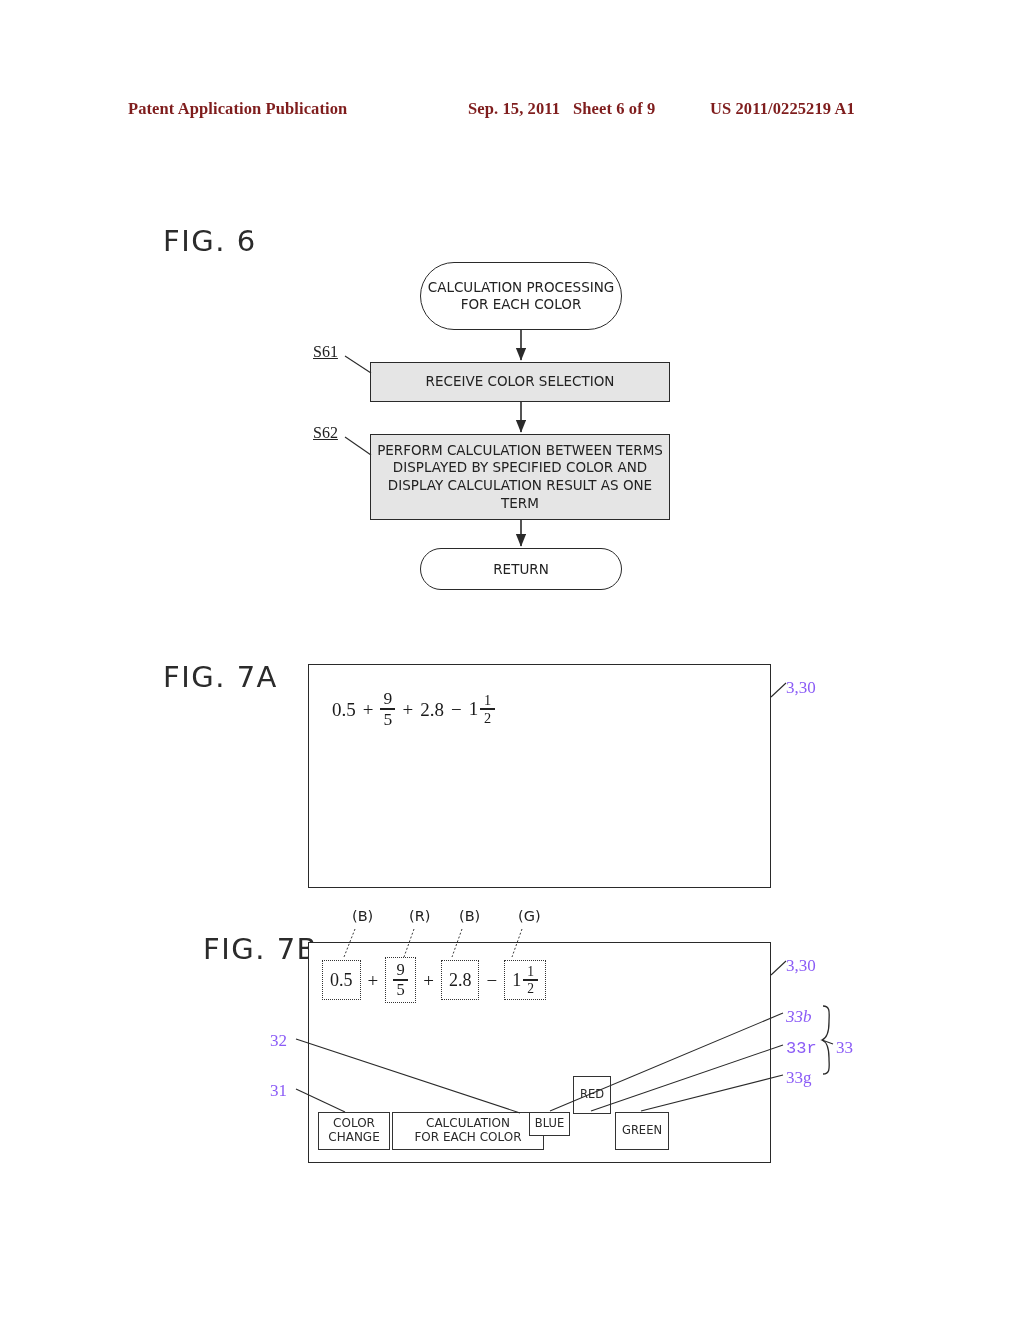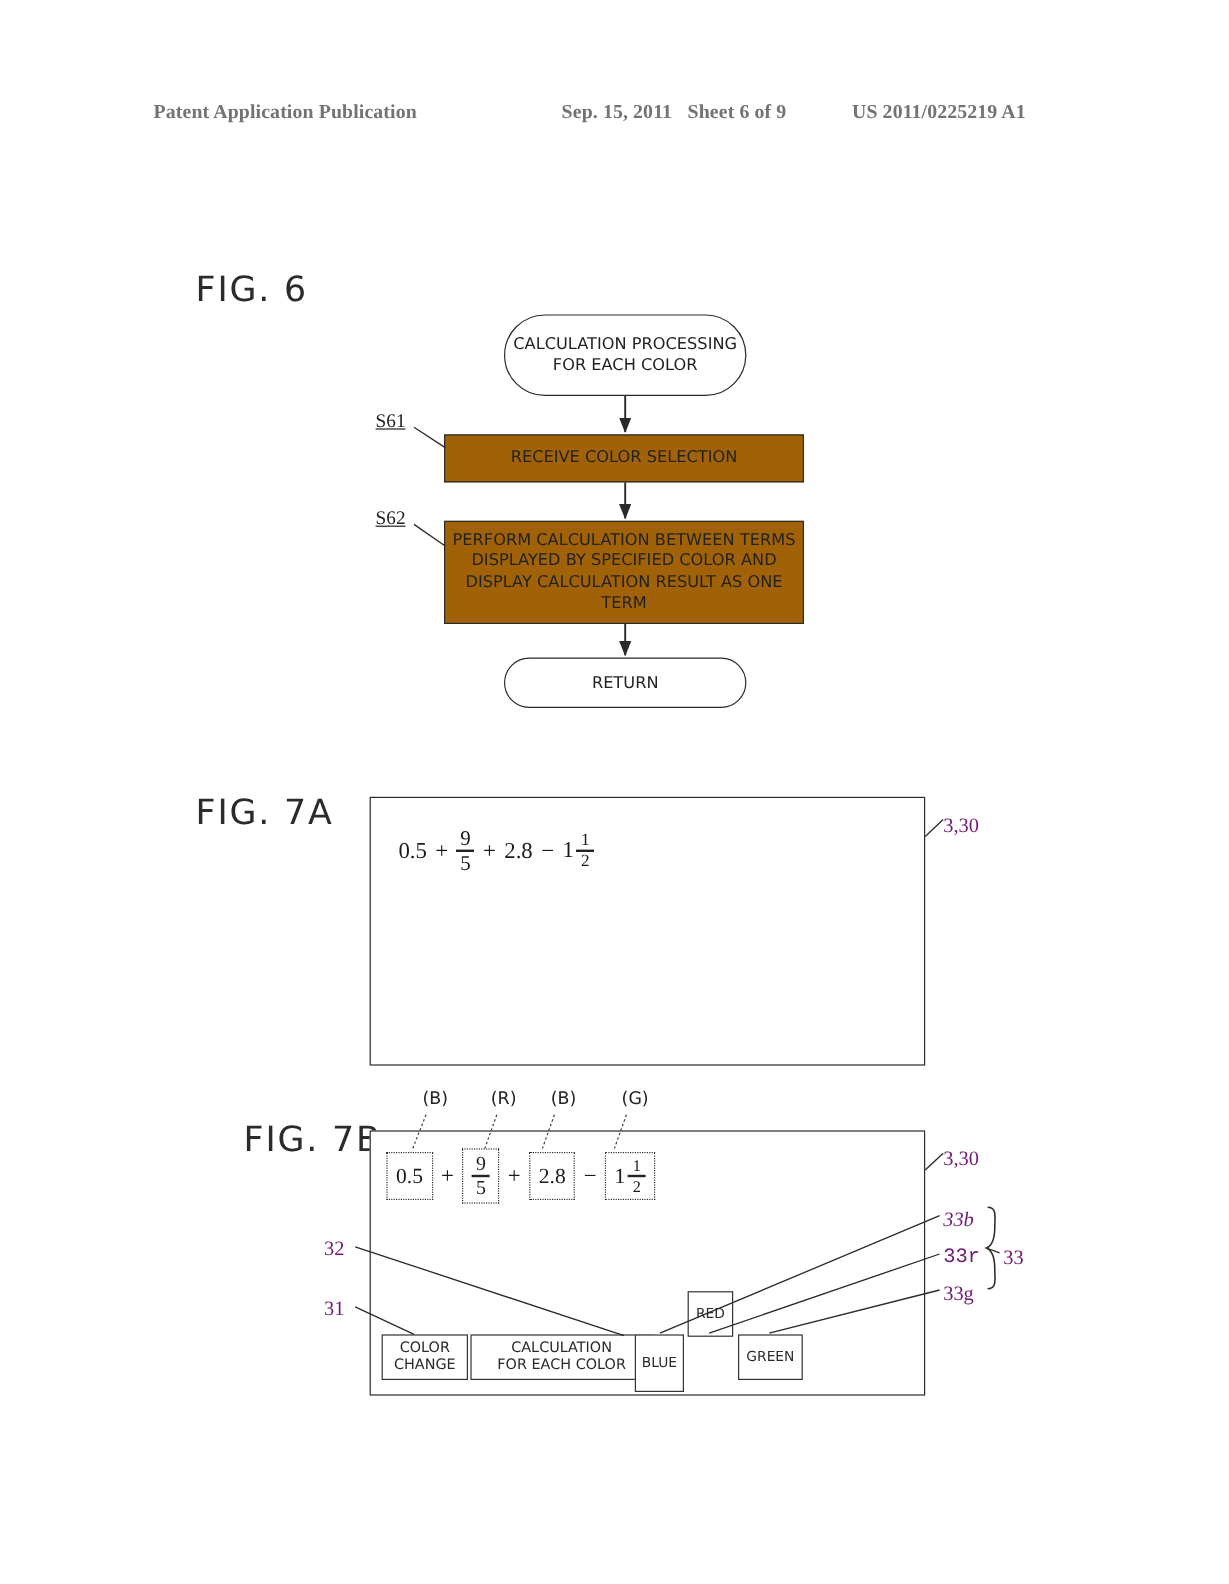--- a/index.html
+++ b/index.html
@@ -12,31 +12,31 @@
     height: 1320px;
     position: relative;
     font-family: "Liberation Sans", sans-serif;
     color: #1a1a1a;
     overflow: hidden;
   }
 
   
   .pub-header {
     position: absolute;
-    top: 80px;
+    top: 96px;
     left: 0;
     width: 1024px;
     height: 26px;
     display: flex;
     align-items: center;
     font-family: "Liberation Serif", serif;
     font-weight: bold;
     font-size: 16.5px;
     letter-spacing: 0.1px;
-    color: #737373;
+    color: #7f1d1d;
   }
   .pub-header .h-left  { position: absolute; left: 128px; }
   .pub-header .h-mid   { position: absolute; left: 424px; margin-left: 44px; }
   .pub-header .h-sheet { position: absolute; left: 573px; }
   .pub-header .h-right { position: absolute; left: 710px; }
 
   
   .fig-title {
     position: absolute;
     font-family: "DejaVu Sans", sans-serif;
@@ -70,21 +70,21 @@
     border: 1.6px solid #2a2a2a;
     display: flex;
     align-items: center;
     justify-content: center;
     text-align: center;
     font-family: "DejaVu Sans", sans-serif;
     font-size: 13.5px;
     line-height: 1.3;
     color: #222;
     box-sizing: border-box;
-    background: #a16207;
+    background: #e5e5e5;
   }
   #node-start  { left: 420px; top: 262px; width: 202px; height: 68px; }
   #node-s61    { left: 370px; top: 362px; width: 300px; height: 40px; }
   #node-s62    { left: 370px; top: 434px; width: 300px; height: 86px; }
   #node-return { left: 420px; top: 548px; width: 202px; height: 42px; }
 
   .step-label {
     position: absolute;
     font-family: "Liberation Serif", serif;
     font-size: 16px;
@@ -189,30 +189,30 @@
     justify-content: center;
     text-align: center;
     font-family: "DejaVu Sans", sans-serif;
     font-size: 12px;
     line-height: 1.15;
     color: #2a2a2a;
     background: #fff;
   }
   #btn-color-change  { left: 318px; top: 1112px; width: 72px; height: 38px; }
   #btn-calc-each     { left: 392px; top: 1112px; width: 152px; height: 38px; }
-  #btn-blue          { left: 529px; top: 1112px; width: 41px; height: 48px; font-size: 11.5px; }
+  #btn-blue          { left: 529px; top: 1112px; width: 41px; height: 24px; font-size: 11.5px; }
   #btn-red           { left: 573px; top: 1076px; width: 38px; height: 38px; font-size: 11.5px; }
   #btn-green         { left: 615px; top: 1112px; width: 54px; height: 38px; font-size: 11.5px; }
 
   
   .ref {
     position: absolute;
     font-family: "Liberation Serif", serif;
     font-size: 17px;
-    color: #701a75;
+    color: #8b5cf6;
     white-space: nowrap;
   }
   #ref-7a-330  { left: 786px; top: 678px; }
   #ref-7b-330  { left: 786px; top: 956px; }
   #ref-33b     { left: 786px; top: 1007px; font-style: italic; }
   #ref-33r     { left: 786px; top: 1039px; font-family: Liberation Mono, monospace; }
   #ref-33g     { left: 786px; top: 1068px; }
   #ref-33      { left: 836px; top: 1038px; }
   #ref-32      { left: 270px; top: 1031px; }
   #ref-31      { left: 270px; top: 1081px; }

